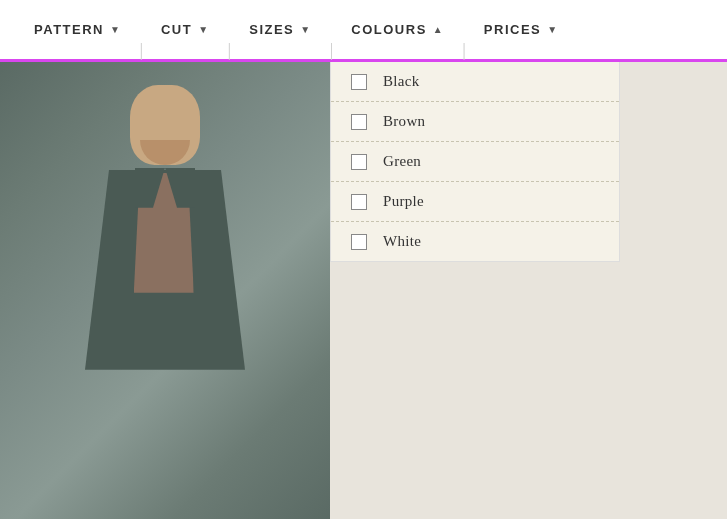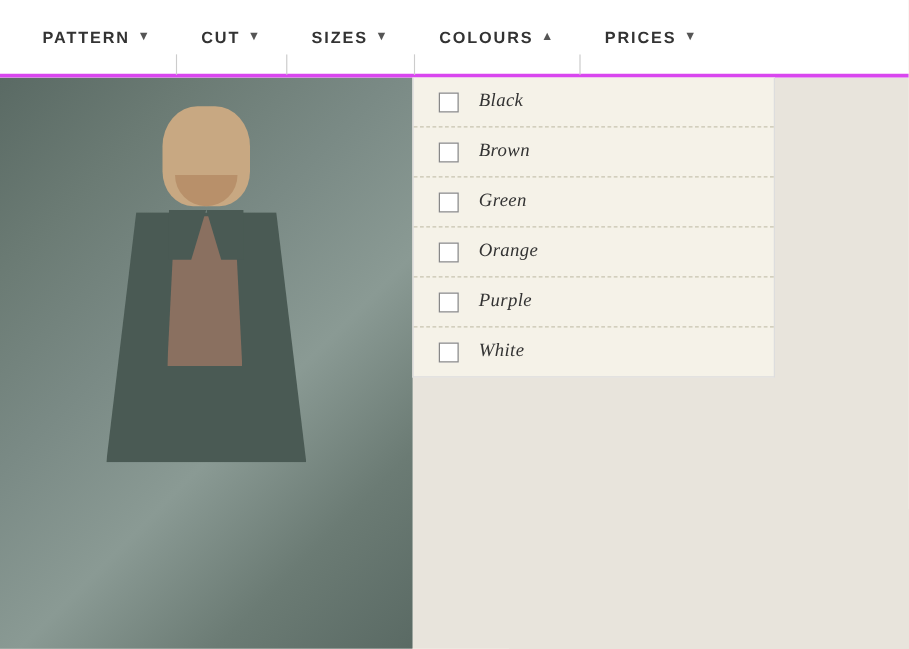--- a/index.html
+++ b/index.html
@@ -60,21 +60,20 @@
       margin-left: 6px;
       font-size: 10px;
       color: #555;
     }
 
     
     .main-content {
       display: flex;
       position: relative;
       height: calc(519px - 62px);
-      font-style: italic;
     }
 
     
     .image-area {
       width: 330px;
       height: 100%;
       background: #7a8a85;
       overflow: hidden;
       position: relative;
     }
@@ -264,24 +263,20 @@
       <span class="color-label">Brown</span>
     </div>
 
 
     <div class="color-option">
       <div class="checkbox"></div>
       <span class="color-label">Green</span>
     </div>
 
 
-    <div class="color-option">
-      <div class="checkbox"></div>
-      <span class="color-label">Orange</span>
-    </div>
 
     <div class="color-option">
       <div class="checkbox"></div>
       <span class="color-label">Purple</span>
     </div>
 
 
     <div class="color-option">
       <div class="checkbox"></div>
       <span class="color-label">White</span>

